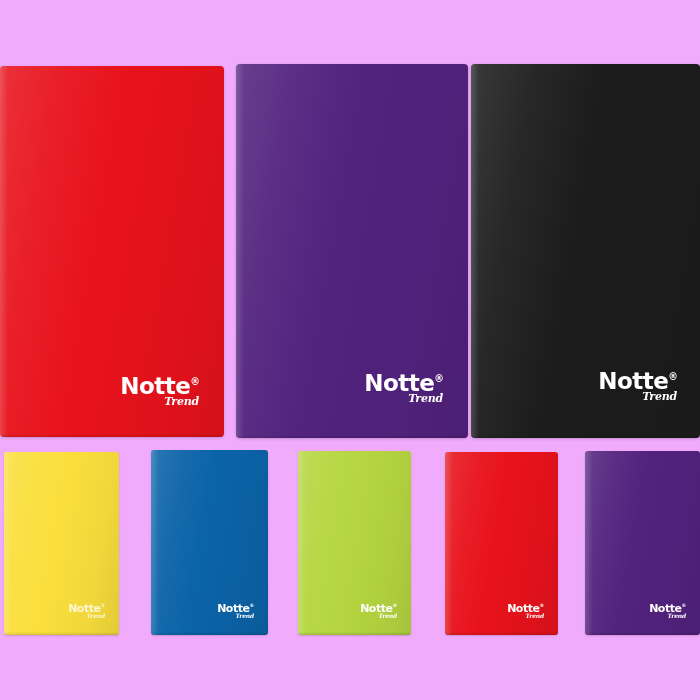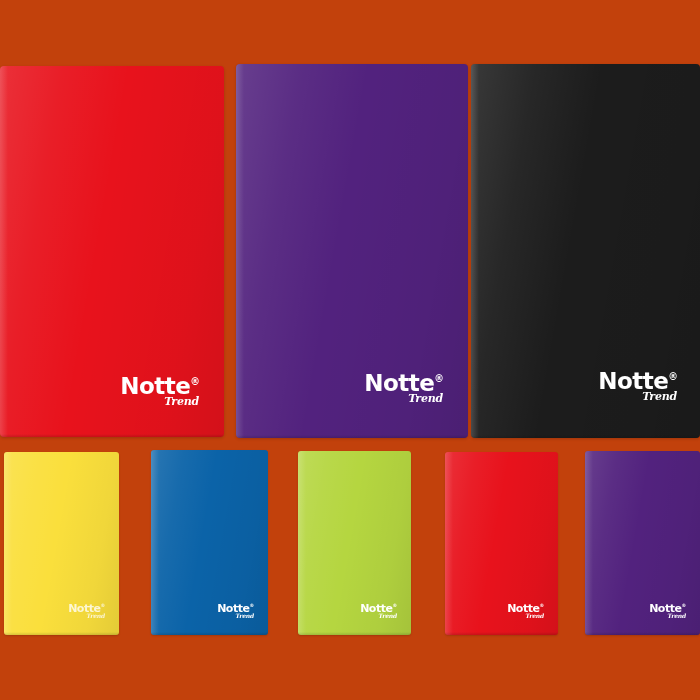--- a/index.html
+++ b/index.html
@@ -5,21 +5,21 @@
 <style>
   html, body {
     margin: 0;
     padding: 0;
     background: #ffffff;
   }
   #stage {
     position: relative;
     width: 700px;
     height: 700px;
-    background: #c2410c;
+    background: #f0abfc;
     overflow: hidden;
     font-family: "Liberation Sans", sans-serif;
   }
 
   
   .notebook {
     position: absolute;
     box-sizing: border-box;
     border-radius: 3px;
     overflow: hidden;

